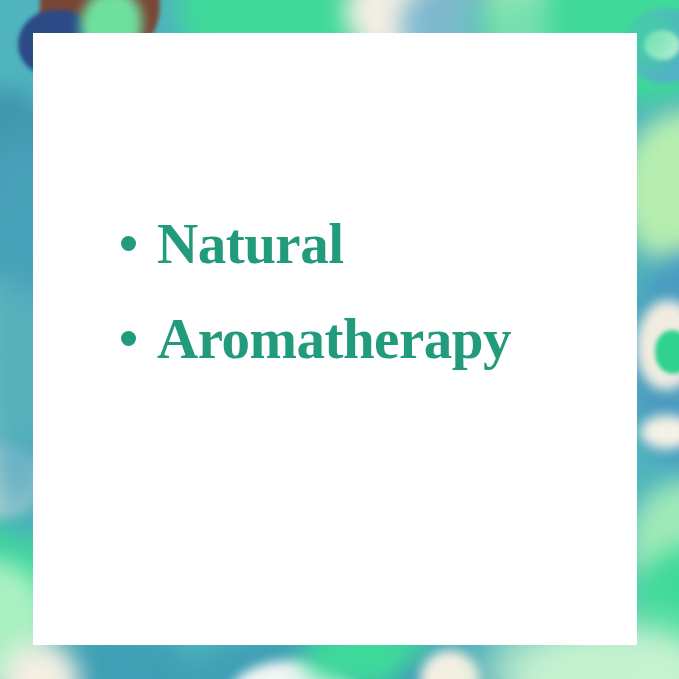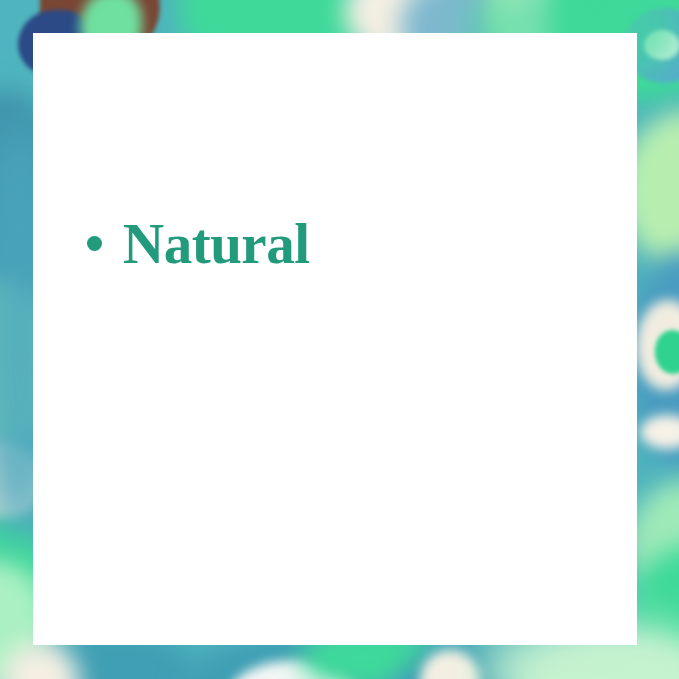--- a/index.html
+++ b/index.html
@@ -40,21 +40,21 @@
     left: 33px;
     top: 33px;
     width: 604px;
     height: 612px;
     background: #ffffff;
   }
 
   
   .bullet-list {
     position: absolute;
-    left: 54px;
+    left: 88px;
     top: 163px;
     width: 530px;
     margin: 0;
     padding: 0;
     list-style: none;
   }
 
   .bullet-item {
     display: flex;
     align-items: center;
@@ -130,17 +130,21 @@
   <div class="card">
 
     <ul class="bullet-list">
 
       <li class="bullet-item">
         <span class="bullet-dot"></span>
         <span class="bullet-text">Natural</span>
       </li>
 
 
+      <li class="bullet-item">
+        <span class="bullet-dot"></span>
+        <span class="bullet-text">Aromatherapy</span>
+      </li>
 
     </ul>
   </div>
 
 </div>
 
 </body></html>

